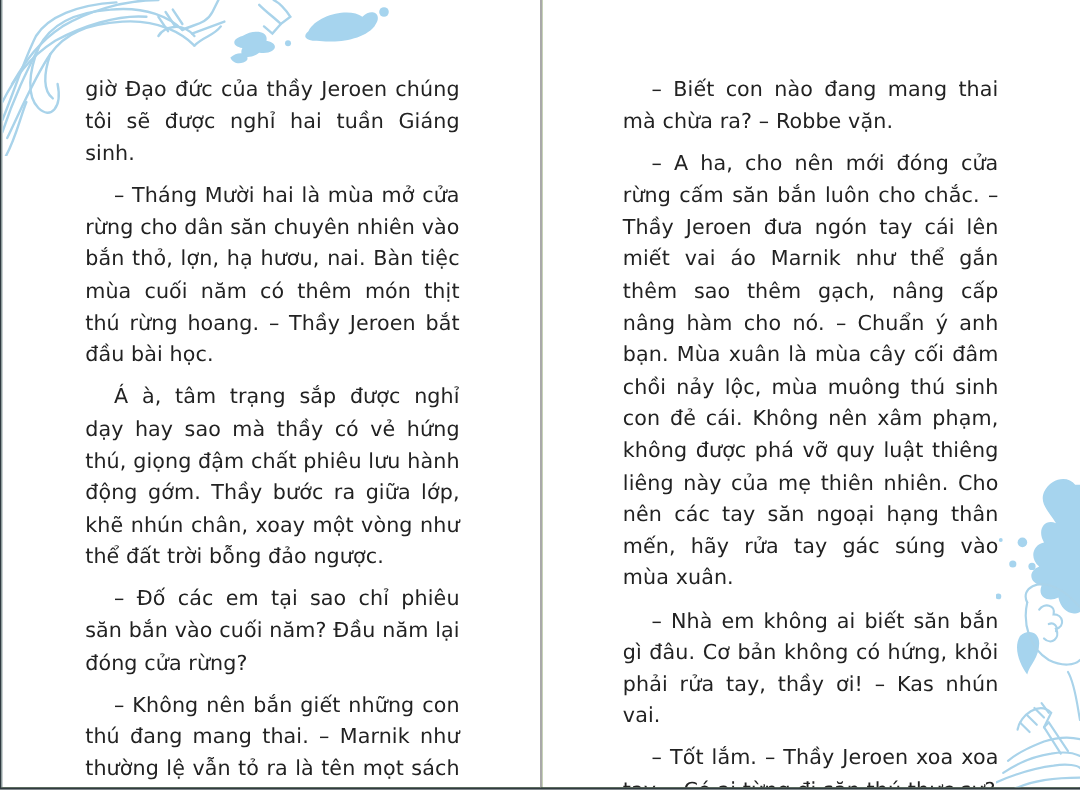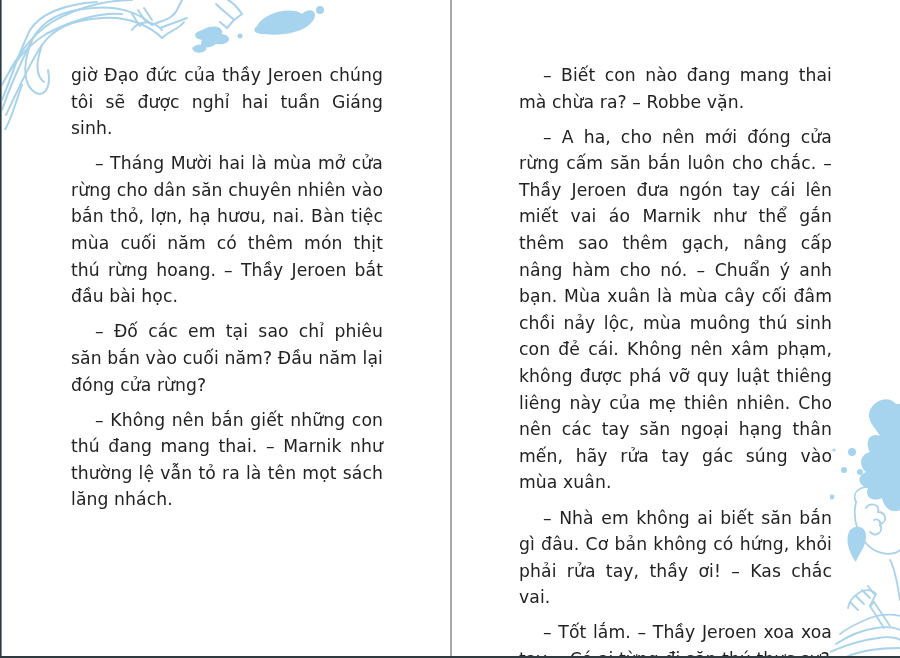--- a/index.html
+++ b/index.html
@@ -73,20 +73,21 @@
         <path d="M255 26 C262 12, 290 6, 300 14 C308 6, 318 12, 310 22 C300 34, 276 36, 262 34 C252 34, 250 30, 255 26 Z"></path>
         <circle cx="318" cy="10" r="4"></circle>
         <circle cx="238" cy="36" r="2.5"></circle>
         <path d="M190 48 C196 42, 206 44, 204 50 C200 54, 192 54, 190 48 Z"></path>
       </g>
     </svg>
 
     <div class="text-block">
       <p class="para">giờ Đạo đức của thầy Jeroen chúng tôi sẽ được nghỉ hai tuần Giáng sinh.</p>
       <p class="para indent">– Tháng Mười hai là mùa mở cửa rừng cho dân săn chuyên nhiên vào bắn thỏ, lợn, hạ hươu, nai. Bàn tiệc mùa cuối năm có thêm món thịt thú rừng hoang. – Thầy Jeroen bắt đầu bài học.</p>
+      <p class="para indent">Á à, tâm trạng sắp được nghỉ dạy hay sao mà thầy có vẻ hứng thú, giọng đậm chất phiêu lưu hành động gớm. Thầy bước ra giữa lớp, khẽ nhún chân, xoay một vòng như thể đất trời bỗng đảo ngược.</p>
       <p class="para indent">– Đố các em tại sao chỉ phiêu săn bắn vào cuối năm? Đầu năm lại đóng cửa rừng?</p>
       <p class="para indent">– Không nên bắn giết những con thú đang mang thai. – Marnik như thường lệ vẫn tỏ ra là tên mọt sách lăng nhách.</p>
     </div>
 
     <div class="page-number">10</div>
   </div>
 
   <div class="gutter"></div>
 
   <div class="page page-right">
@@ -113,19 +114,19 @@
         <path d="M20 212 L28 220 M26 206 L34 214 M32 200 L40 208 M38 196 L44 204"></path>
         <path d="M18 218 C20 206, 36 194, 46 204 L40 216"></path>
         <path d="M40 216 L44 212"></path>
         <path d="M60 170 C66 180, 68 200, 70 210"></path>
       </g>
     </svg>
 
     <div class="text-block">
       <p class="para indent">– Biết con nào đang mang thai mà chừa ra? – Robbe vặn.</p>
       <p class="para indent">– A ha, cho nên mới đóng cửa rừng cấm săn bắn luôn cho chắc. – Thầy Jeroen đưa ngón tay cái lên miết vai áo Marnik như thể gắn thêm sao thêm gạch, nâng cấp nâng hàm cho nó. – Chuẩn ý anh bạn. Mùa xuân là mùa cây cối đâm chồi nảy lộc, mùa muông thú sinh con đẻ cái. Không nên xâm phạm, không được phá vỡ quy luật thiêng liêng này của mẹ thiên nhiên. Cho nên các tay săn ngoại hạng thân mến, hãy rửa tay gác súng vào mùa xuân.</p>
-      <p class="para indent">– Nhà em không ai biết săn bắn gì đâu. Cơ bản không có hứng, khỏi phải rửa tay, thầy ơi! – Kas chắc vai.</p>
+      <p class="para indent">– Nhà em không ai biết săn bắn gì đâu. Cơ bản không có hứng, khỏi phải rửa tay, thầy ơi! – Kas nhún vai.</p>
       <p class="para indent">– Tốt lắm. – Thầy Jeroen xoa xoa tay. – Có ai từng đi săn thú thực sự?</p>
     </div>
 
     <div class="page-number">11</div>
   </div>
 </div>
 
 </body></html>

